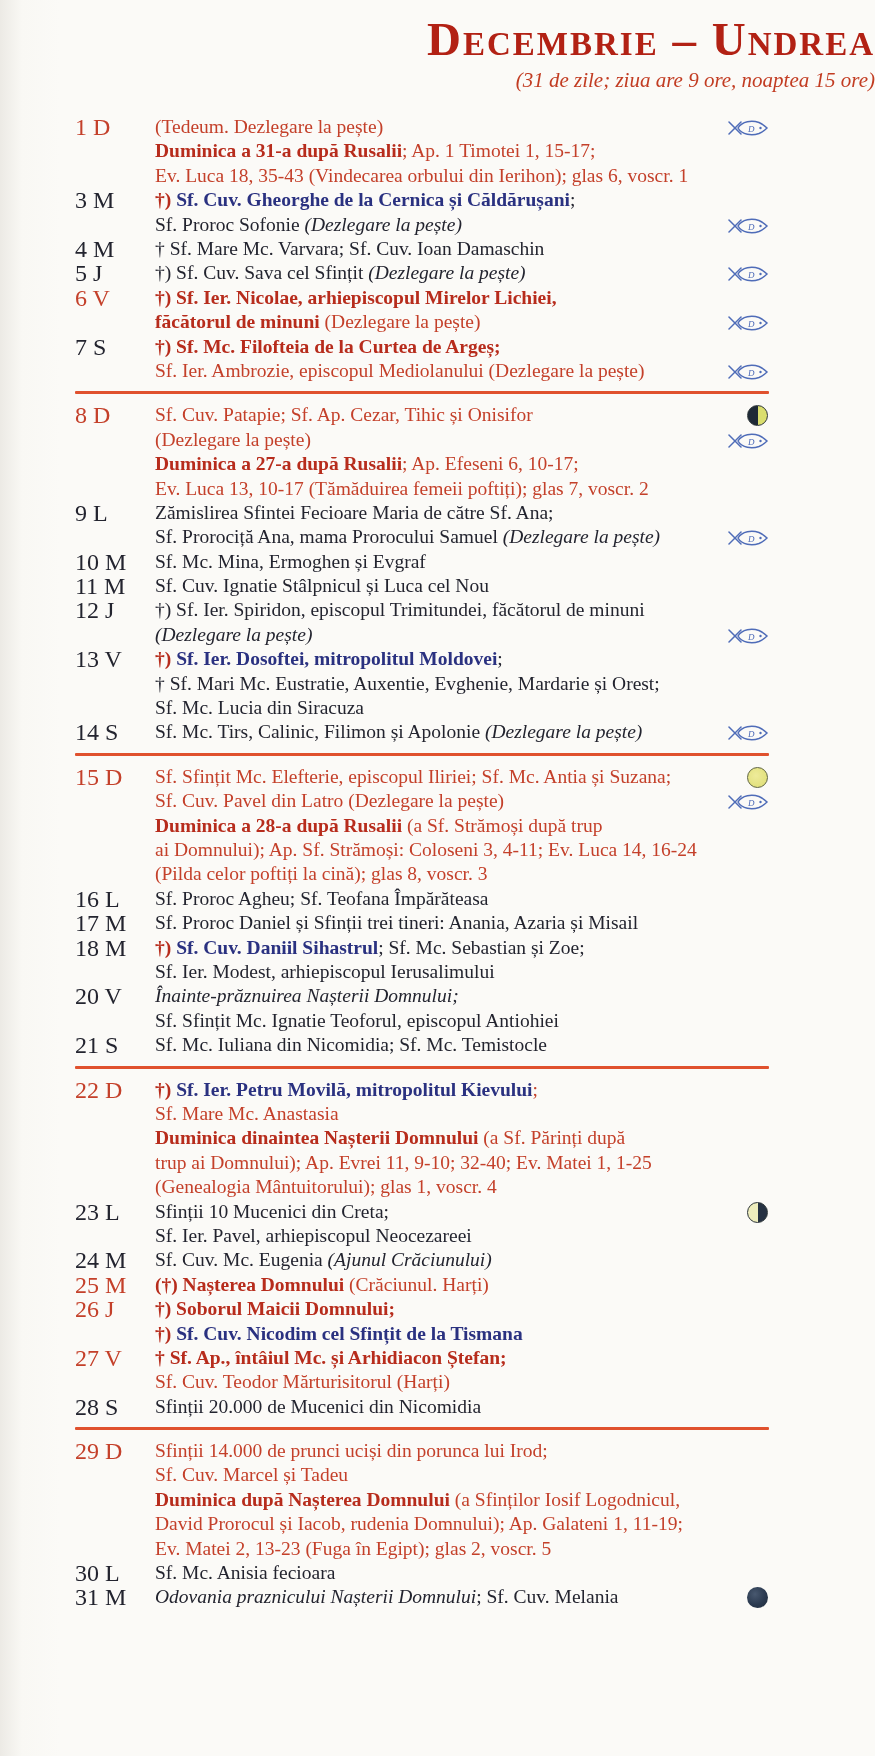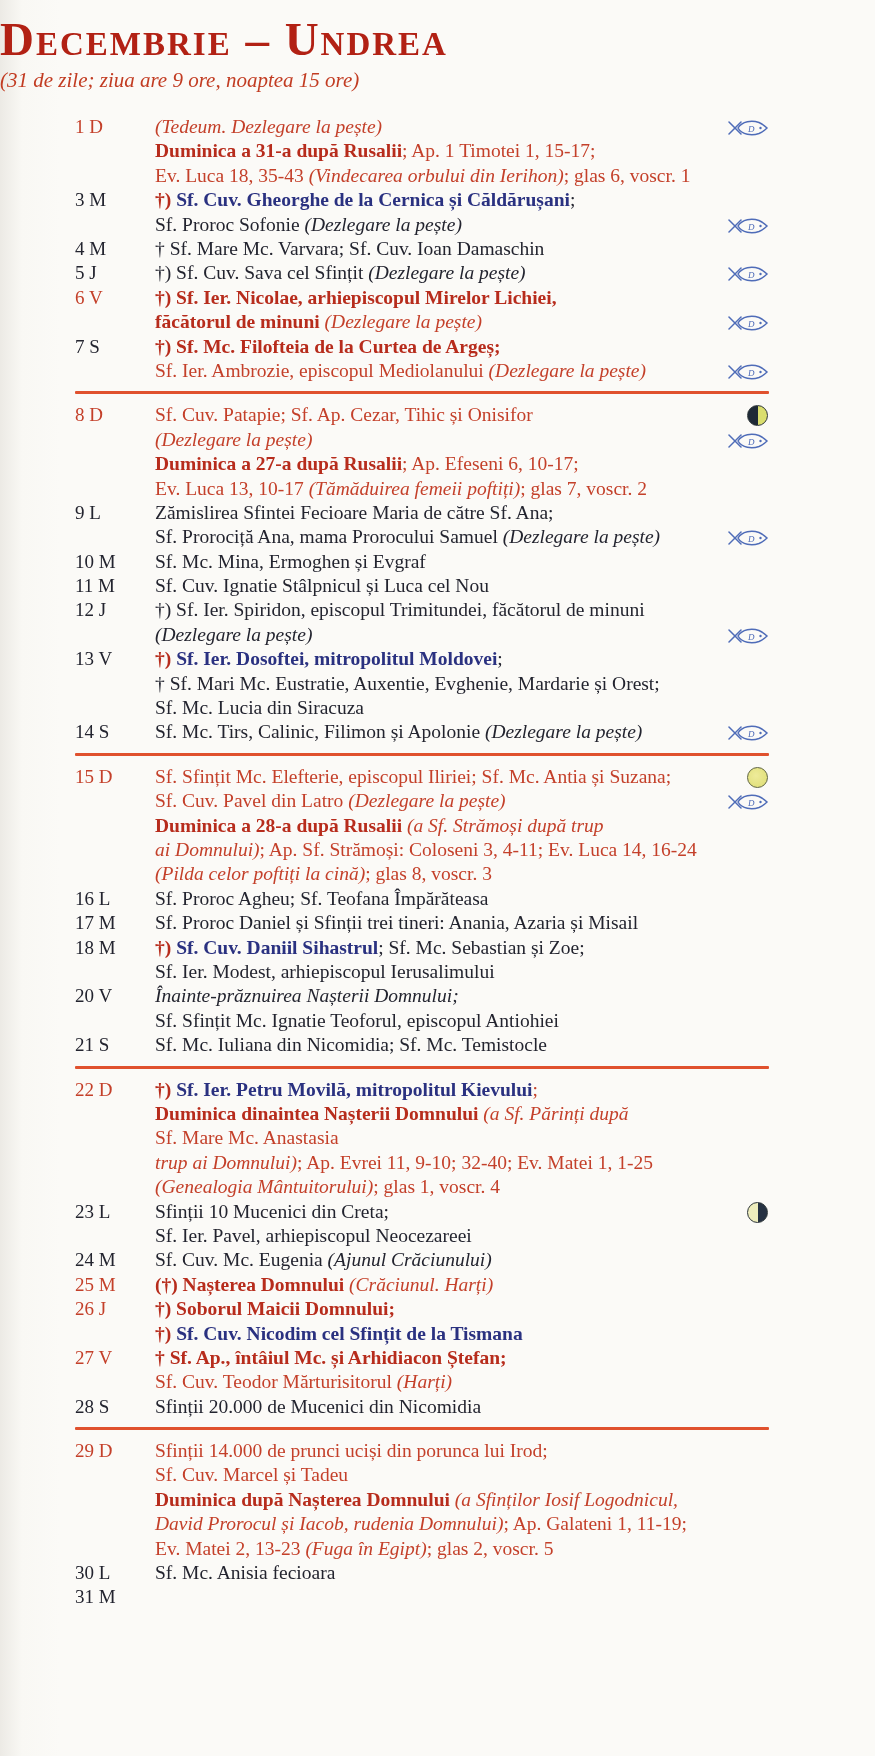--- a/index.html
+++ b/index.html
@@ -3,39 +3,39 @@
 <meta charset="utf-8">
 <style>
   html,body{margin:0;padding:0;}
   body{
     width:875px;height:1756px;overflow:hidden;
     background:linear-gradient(90deg,#eceae5 0px,#f9f8f4 22px,#fbfaf7 60px,#fbfaf7 100%);
     font-family:"Liberation Serif","DejaVu Serif",serif;
     color:#22232e;
     -webkit-font-smoothing:antialiased;
   }
-  .header{text-align:left;margin:16px 0 10px 0;}
+  .header{text-align:right;margin:16px 0 10px 0;}
   .header h1{
     margin:0;font-weight:bold;font-size:47px;line-height:1.0;
     font-variant:small-caps;letter-spacing:2px;color:#b22114;
     font-family:"Liberation Serif","DejaVu Serif",serif;
   }
   .header .subtitle{
     margin-top:5px;font-style:italic;font-size:21px;color:#c23c22;
   }
   .days{padding:12px 55px 0 75px;}
   .day-row{display:grid;grid-template-columns:80px 1fr;}
-  .day-label{font-size:19px;line-height:24.4px;white-space:nowrap;}
+  .day-label{font-size:24px;line-height:24.4px;white-space:nowrap;}
   .day-content{min-width:0;}
   .line{position:relative;font-size:19.5px;line-height:24.4px;height:24.4px;white-space:nowrap;}
   
   .s-k {color:#23242f;}
   .s-ki{color:#23242f;font-style:italic;}
   .s-r {color:#c4402a;}
-  .s-ri{color:#c4402a;font-style:italic;}
+  .s-ri{color:#c4402a;}
   .s-rb{color:#b72c1c;font-weight:bold;}
   .s-bb{color:#2a3180;font-weight:bold;}
   
   .separator{height:3px;background:#e0512e;width:694px;margin:8px 0 9px -0px;border-radius:1px;}
   
   .icon{position:absolute;top:1px;}
   .icon.fish{right:50px;top:3px;width:42px;height:20px;}
   .moon{width:21px;height:21px;border-radius:50%;display:inline-block;}
   .icon.moon{right:52px;top:2px;}
   .moon-full{background:radial-gradient(circle at 38% 34%,#48586f 0%,#2b3a50 55%,#1d2838 100%);}
@@ -264,22 +264,22 @@
       <div class="day-label s-k">21 S</div>
       <div class="day-content">
         <div class="line"><span class="s-k">Sf. Mc. Iuliana din Nicomidia; Sf. Mc. Temistocle</span></div>
       </div>
     </div>
     <div class="separator"></div>
     <div class="day-row">
       <div class="day-label s-r">22 D</div>
       <div class="day-content">
         <div class="line"><span class="s-rb">†) </span><span class="s-bb">Sf. Ier. Petru Movilă, mitropolitul Kievului</span><span class="s-r">;</span></div>
+        <div class="line"><span class="s-r">Sf. Mare Mc. Anastasia</span></div>
         <div class="line"><span class="s-rb">Duminica dinaintea Nașterii Domnului </span><span class="s-ri">(a Sf. Părinți după</span></div>
-        <div class="line"><span class="s-r">Sf. Mare Mc. Anastasia</span></div>
         <div class="line"><span class="s-ri">trup ai Domnului)</span><span class="s-r">; Ap. Evrei 11, 9-10; 32-40; Ev. Matei 1, 1-25</span></div>
         <div class="line"><span class="s-ri">(Genealogia Mântuitorului)</span><span class="s-r">; glas 1, voscr. 4</span></div>
       </div>
     </div>
     <div class="day-row">
       <div class="day-label s-k">23 L</div>
       <div class="day-content">
         <div class="line"><span class="s-k">Sfinții 10 Mucenici din Creta;</span><span class="icon moon moon-first-quarter"></span></div>
         <div class="line"><span class="s-k">Sf. Ier. Pavel, arhiepiscopul Neocezareei</span></div>
       </div>
@@ -329,15 +329,16 @@
     </div>
     <div class="day-row">
       <div class="day-label s-k">30 L</div>
       <div class="day-content">
         <div class="line"><span class="s-k">Sf. Mc. Anisia fecioara</span></div>
       </div>
     </div>
     <div class="day-row">
       <div class="day-label s-k">31 M</div>
       <div class="day-content">
+        <div class="line"><span class="s-ki">Odovania praznicului Nașterii Domnului</span><span class="s-k">; Sf. Cuv. Melania</span><span class="icon moon moon-full"></span></div>
       </div>
     </div>
   </div>
 
 </body></html>

